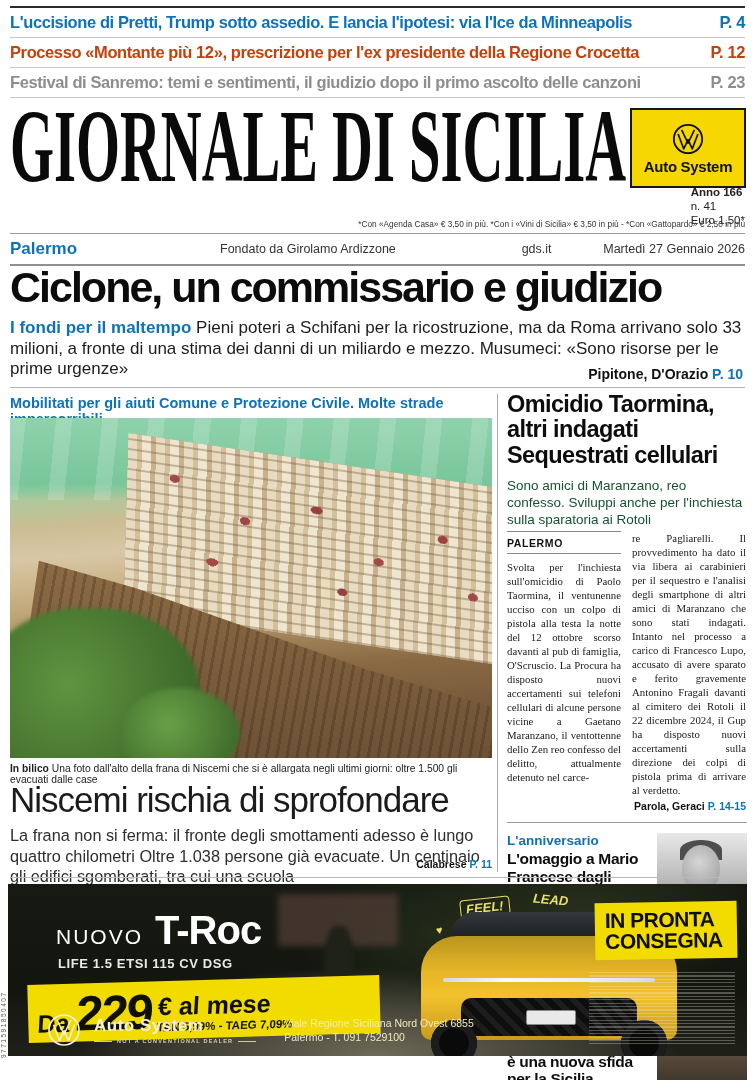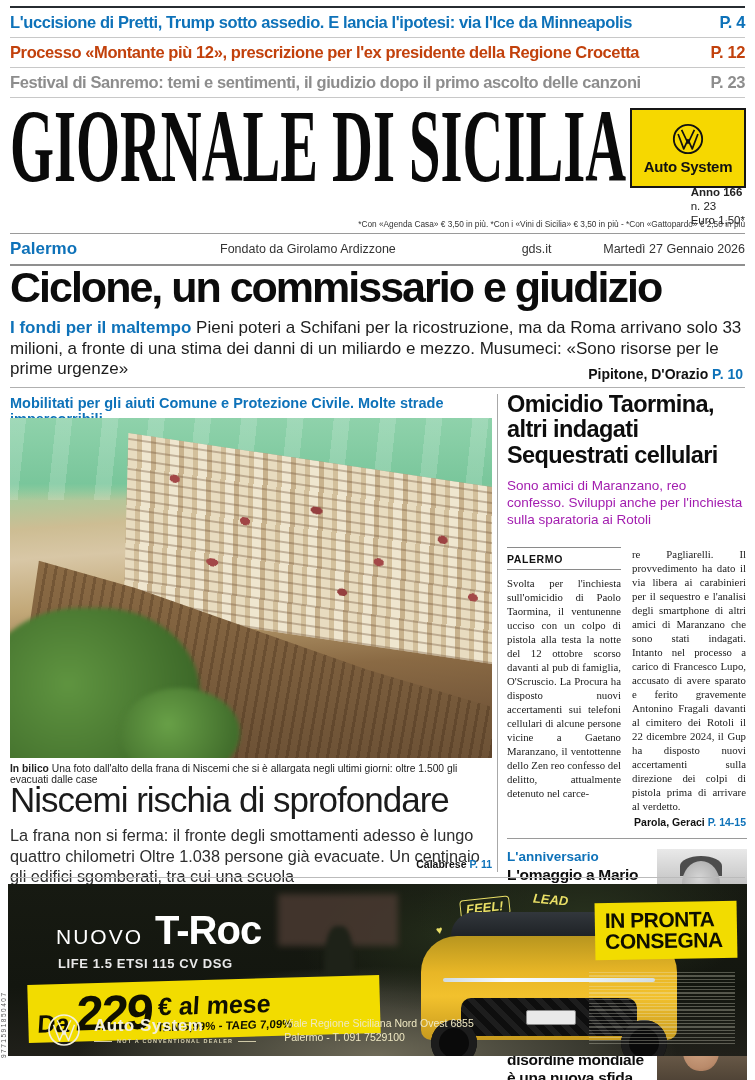--- a/index.html
+++ b/index.html
@@ -72,21 +72,21 @@
   .caption{position:absolute;left:10px;top:763px;width:482px;font-size:10.3px;color:#222;}
   .caption b{font-weight:800;}
   .h2n{position:absolute;left:10px;top:780px;width:482px;font-size:35px;font-weight:300;
        letter-spacing:-1px;color:#1b1b1b;}
   .n-dek{position:absolute;left:10px;top:825px;width:482px;font-size:16.3px;line-height:1.26;color:#2e2e2e;}
   .n-byline{position:absolute;left:10px;top:858px;width:482px;text-align:right;font-size:10.5px;font-weight:800;}
 
   
   .rcol{position:absolute;left:507px;top:392px;width:240px;}
   .h2t{font-size:23.5px;font-weight:800;line-height:1.08;letter-spacing:-.6px;color:#0d0d0d;margin:0 0 10px;}
-  .t-dek{font-size:13.5px;line-height:1.25;color:#a21caf;margin-bottom:18px;}
+  .t-dek{font-size:13.5px;line-height:1.25;color:#14532d;margin-bottom:2px;}
   .t-art{display:flex;gap:11px;}
   .t-col{width:114px;}
   .t-col1 .sec{border-top:1px solid #8a8a8a;border-bottom:1px solid #8a8a8a;font-size:10.5px;
       font-weight:800;letter-spacing:.6px;padding:5px 0 4px;margin-bottom:6px;}
   .t-body{font-family:"Liberation Serif","DejaVu Serif",serif;font-size:10.8px;line-height:1.3;
       text-align:justify;color:#1a1a1a;hyphens:auto;}
   .t-byline{text-align:right;font-size:10.5px;font-weight:800;margin-top:3px;}
   .r-rule{border-top:1px solid #9a9a9a;margin:10px 0;}
   .mini{display:flex;gap:8px;}
   .mini-txt{width:142px;}
@@ -189,21 +189,21 @@
   <div class="vw-box">
     <svg width="34" height="34" viewBox="0 0 48 48">
       <circle cx="24" cy="24" r="20" fill="none" stroke="#111" stroke-width="2.6"></circle>
       <path d="M15 11 L24 30 L33 11" fill="none" stroke="#111" stroke-width="2.4" stroke-linejoin="round"></path>
       <path d="M10 17 L18 38 L24 25 L30 38 L38 17" fill="none" stroke="#111" stroke-width="2.4" stroke-linejoin="round"></path>
     </svg>
     <span class="brand">Auto System</span>
   </div>
   <div class="mh-meta">
     <div class="anno">Anno 166</div>
-    <div>n. 23</div>
+    <div>n. 41</div>
     <div>Euro 1,50*</div>
   </div>
   <div class="fineprint">*Con «Agenda Casa» € 3,50 in più. *Con i «Vini di Sicilia» € 3,50 in più - *Con «Gattopardo» € 2,50 in più</div>
 
   <div class="dateline">
     <span class="edition">Palermo</span>
     <span class="founded">Fondato da Girolamo Ardizzone</span>
     <span class="site">gds.it</span>
     <span class="date">Martedì 27 Gennaio 2026</span>
   </div>

